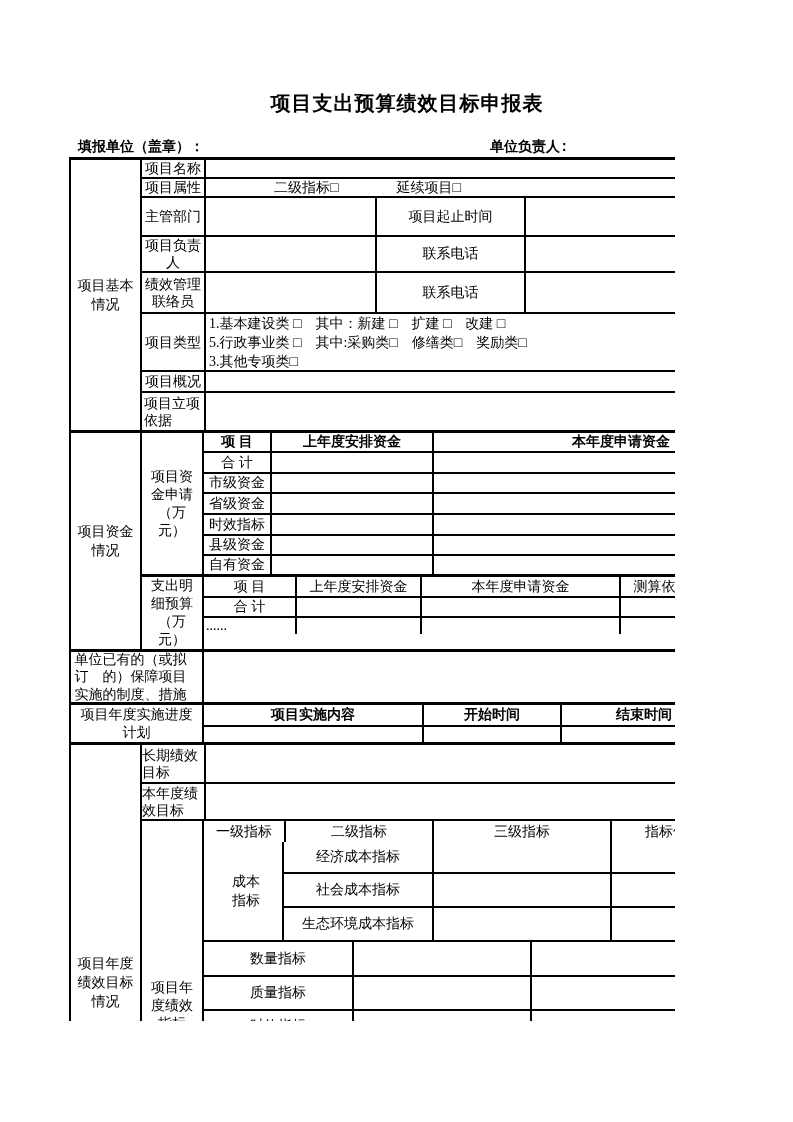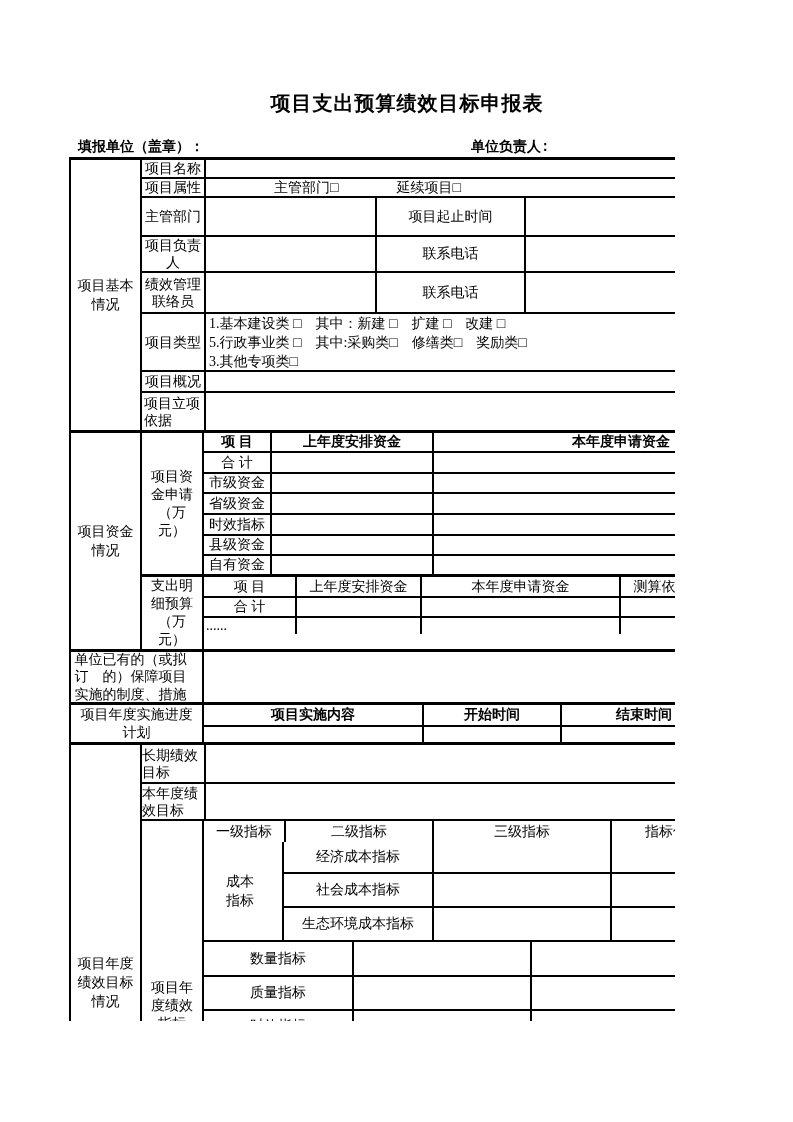--- a/index.html
+++ b/index.html
@@ -41,53 +41,53 @@
   .dots{align-items:flex-end;justify-content:flex-start;padding-left:2px;}
   .labAB{flex:0 0 133px;width:133px;box-sizing:border-box;border-right:2px solid #000;
          display:flex;align-items:center;justify-content:center;text-align:center;
          font-size:14px;line-height:17.5px;}
   .labAB .wrap{display:block;width:124px;}
   .safeguard .wrap{text-align:left;}
   .sched .wrap{text-align:center;}
   .rgroup{display:flex;box-sizing:border-box;}
   .rgroup + .rgroup{border-top:2px solid #000;}
   .glabel{flex:0 0 80px;width:80px;box-sizing:border-box;border-right:2px solid #000;
-          display:flex;align-items:center;justify-content:center;text-align:left;
+          display:flex;align-items:center;justify-content:center;text-align:right;
           font-size:14px;line-height:19px;}
   .glabel .wrap{display:block;width:34px;}
   .gstack{flex:1;display:flex;flex-direction:column;min-width:0;}
   .gstack .row > .c:first-child{border-left:0;}
   .bottomA{align-items:flex-end;padding-bottom:30px;}
   .bottomB{align-items:flex-end;padding-bottom:8px;}
 </style>
 </head>
 <body>
 
 <div class="sheet">
 
   <div class="title">项目支出预算绩效目标申报表</div>
   <div class="huk" style="left:78px;">填报单位（盖章）：</div>
-  <div class="huk" style="left:471px;font-family:Liberation Mono, monospace;">单位负责人:</div>
+  <div class="huk" style="left:490px;font-family:Liberation Mono, monospace;">单位负责人:</div>
 
   <div class="form-clip">
     <div class="form">
 
       <div class="band">
         <div class="colA">
           <span class="wrap">项目基本情况</span>
         </div>
         <div class="stack">
           <div class="row" style="height:17px;">
             <div class="c lbl">项目名称</div>
             <div class="c fl1"></div>
           </div>
           <div class="row" style="height:19px;">
             <div class="c lbl">项目属性</div>
             <div class="c fl1 attrval">
-              <span>主管部门□</span>
+              <span>二级指标□</span>
               <span>延续项目□</span>
             </div>
           </div>
           <div class="row" style="height:39px;">
             <div class="c lbl">主管部门</div>
             <div class="c" style="flex:0 0 171px;"></div>
             <div class="c" style="flex:0 0 149px;">项目起止时间</div>
             <div class="c fl1"></div>
           </div>
           <div class="row" style="height:36px;">

